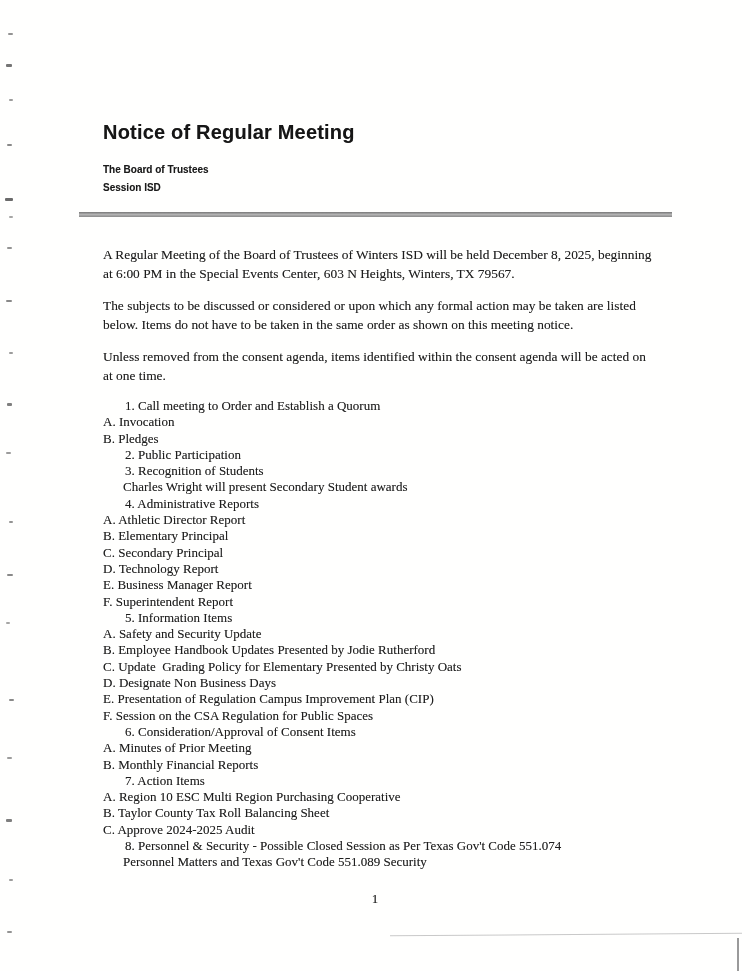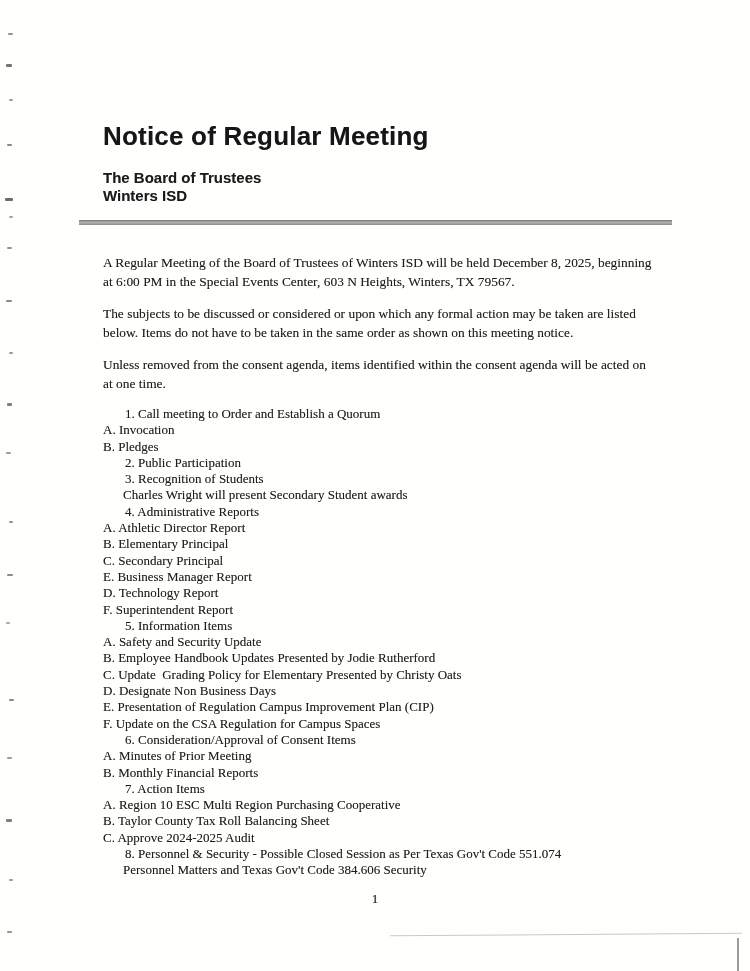--- a/index.html
+++ b/index.html
@@ -18,29 +18,29 @@
     text-shadow: 0 0 0.4px rgba(0,0,0,0.35);
   }
   .content {
     position: absolute;
     left: 103px;
     top: 121px;
     width: 552px;
   }
   .doc-title {
     font-family: "Liberation Sans", sans-serif;
-    font-size: 26px;
+    font-size: 20px;
     font-weight: 700;
     color: #161616;
     letter-spacing: 0.2px;
     margin: 0 0 17px 0;
   }
   .subtitle {
     font-family: "Liberation Sans", sans-serif;
-    font-size: 15px;
+    font-size: 10px;
     font-weight: 700;
     line-height: 18px;
     color: #1b1b1b;
   }
   .rule {
     height: 5px;
     width: 593px;
     margin: 15px 0 28px -24px;
     background: linear-gradient(#777777, #b2b2b2 50%, #8a8a8a);
   }
@@ -106,56 +106,56 @@
   </div>
 
   <div class="artifact" style="top:934px;left:390px;width:352px;height:1px;background:#c9c9c9;transform:rotate(-0.4deg)"></div>
   <div class="artifact" style="top:938px;right:11px;width:2px;height:33px;background:#9a9a9a"></div>
 
   <div class="content">
     <h1 class="doc-title">Notice of Regular Meeting</h1>
 
     <div class="subtitle">
       <div>The Board of Trustees</div>
-      <div>Winters ISD</div>
+      <div>Session ISD</div>
     </div>
 
     <div class="rule"></div>
 
     <p class="para">A Regular Meeting of the Board of Trustees of Winters ISD will be held December 8, 2025, beginning at 6:00 PM in the Special Events Center, 603 N Heights, Winters, TX 79567.</p>
     <p class="para">The subjects to be discussed or considered or upon which any formal action may be taken are listed below. Items do not have to be taken in the same order as shown on this meeting notice.</p>
     <p class="para">Unless removed from the consent agenda, items identified within the consent agenda will be acted on at one time.</p>
 
     <div class="agenda" id="agenda">
         <div class="agenda-line indent-1">1. Call meeting to Order and Establish a Quorum</div>
         <div class="agenda-line indent-2">A. Invocation</div>
         <div class="agenda-line indent-2">B. Pledges</div>
         <div class="agenda-line indent-1">2. Public Participation</div>
         <div class="agenda-line indent-1">3. Recognition of Students</div>
         <div class="agenda-line indent-0">Charles Wright will present Secondary Student awards</div>
         <div class="agenda-line indent-1">4. Administrative Reports</div>
         <div class="agenda-line indent-2">A. Athletic Director Report</div>
         <div class="agenda-line indent-2">B. Elementary Principal</div>
         <div class="agenda-line indent-2">C. Secondary Principal</div>
+        <div class="agenda-line indent-2">D. Technology Report</div>
         <div class="agenda-line indent-2">E. Business Manager Report</div>
-        <div class="agenda-line indent-2">D. Technology Report</div>
         <div class="agenda-line indent-2">F. Superintendent Report</div>
         <div class="agenda-line indent-1">5. Information Items</div>
         <div class="agenda-line indent-2">A. Safety and Security Update</div>
         <div class="agenda-line indent-2">B. Employee Handbook Updates Presented by Jodie Rutherford</div>
         <div class="agenda-line indent-2">C. Update  Grading Policy for Elementary Presented by Christy Oats</div>
         <div class="agenda-line indent-2">D. Designate Non Business Days</div>
         <div class="agenda-line indent-2">E. Presentation of Regulation Campus Improvement Plan (CIP)</div>
-        <div class="agenda-line indent-2">F. Update on the CSA Regulation for Campus Spaces</div>
+        <div class="agenda-line indent-2">F. Session on the CSA Regulation for Public Spaces</div>
         <div class="agenda-line indent-1">6. Consideration/Approval of Consent Items</div>
         <div class="agenda-line indent-2">A. Minutes of Prior Meeting</div>
         <div class="agenda-line indent-2">B. Monthly Financial Reports</div>
         <div class="agenda-line indent-1">7. Action Items</div>
         <div class="agenda-line indent-2">A. Region 10 ESC Multi Region Purchasing Cooperative</div>
         <div class="agenda-line indent-2">B. Taylor County Tax Roll Balancing Sheet</div>
         <div class="agenda-line indent-2">C. Approve 2024-2025 Audit</div>
         <div class="agenda-line indent-1">8. Personnel &amp; Security - Possible Closed Session as Per Texas Gov't Code 551.074</div>
-        <div class="agenda-line indent-0">Personnel Matters and Texas Gov't Code 384.606 Security</div>
+        <div class="agenda-line indent-0">Personnel Matters and Texas Gov't Code 551.089 Security</div>
       </div>
   </div>
 
   <div class="page-number">1</div>
 </div>
 
 </body></html>

